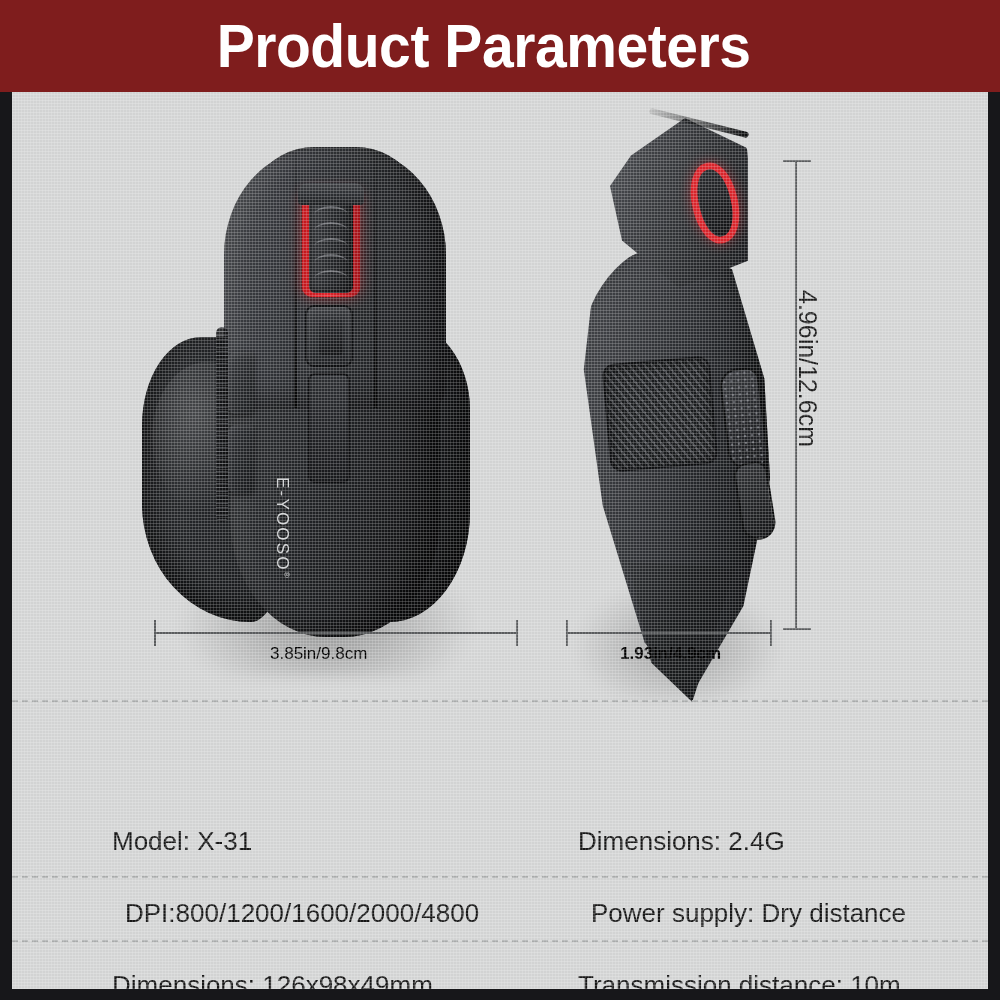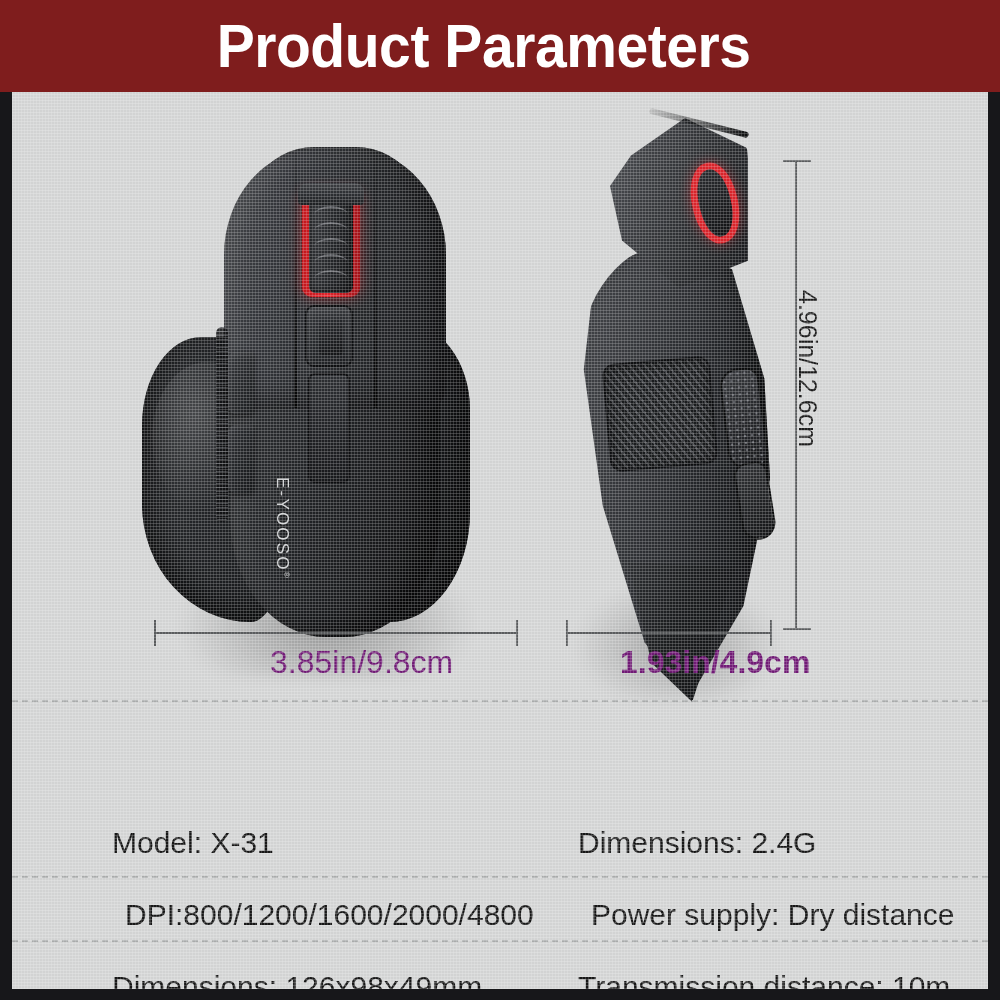--- a/index.html
+++ b/index.html
@@ -267,23 +267,23 @@
     position:absolute; width:2px; background:#5a5c5e;
   }
   .dim-line-v{
     position:absolute; width:2px; background:#5a5c5e;
   }
   .dim-tick-h{
     position:absolute; height:2px; background:#5a5c5e;
   }
   .dim-label{
     position:absolute;
-    color:#701a75;
-    font-family:"Liberation Sans", sans-serif;
-    font-size:32px;
+    color:#000000;
+    font-family:"Liberation Sans", sans-serif;
+    font-size:17px;
     white-space:nowrap;
   }
   .dim-label-vert{
     position:absolute;
     color:#1b1b1b;
     font-family:"Liberation Sans", sans-serif;
     font-size:25px;
     white-space:nowrap;
     transform:rotate(90deg);
     transform-origin:left top;
@@ -297,21 +297,21 @@
     position:absolute; left:0; width:976px; height:72px;
   }
   .spec-sep{
     position:absolute; left:0; width:976px; height:0;
     border-top:2px dashed #a9abab;
   }
   .spec-cell{
     position:absolute;
     color:#161616;
     font-family:"Liberation Sans", sans-serif;
-    font-size:30px;
+    font-size:26px;
     white-space:nowrap;
     top:18px;
   }
   .spec-cell.col-left{ left:100px; }
   .spec-cell.col-right{ left:566px; }
 </style>
 </head>
 <body>
 
 <div id="page">

